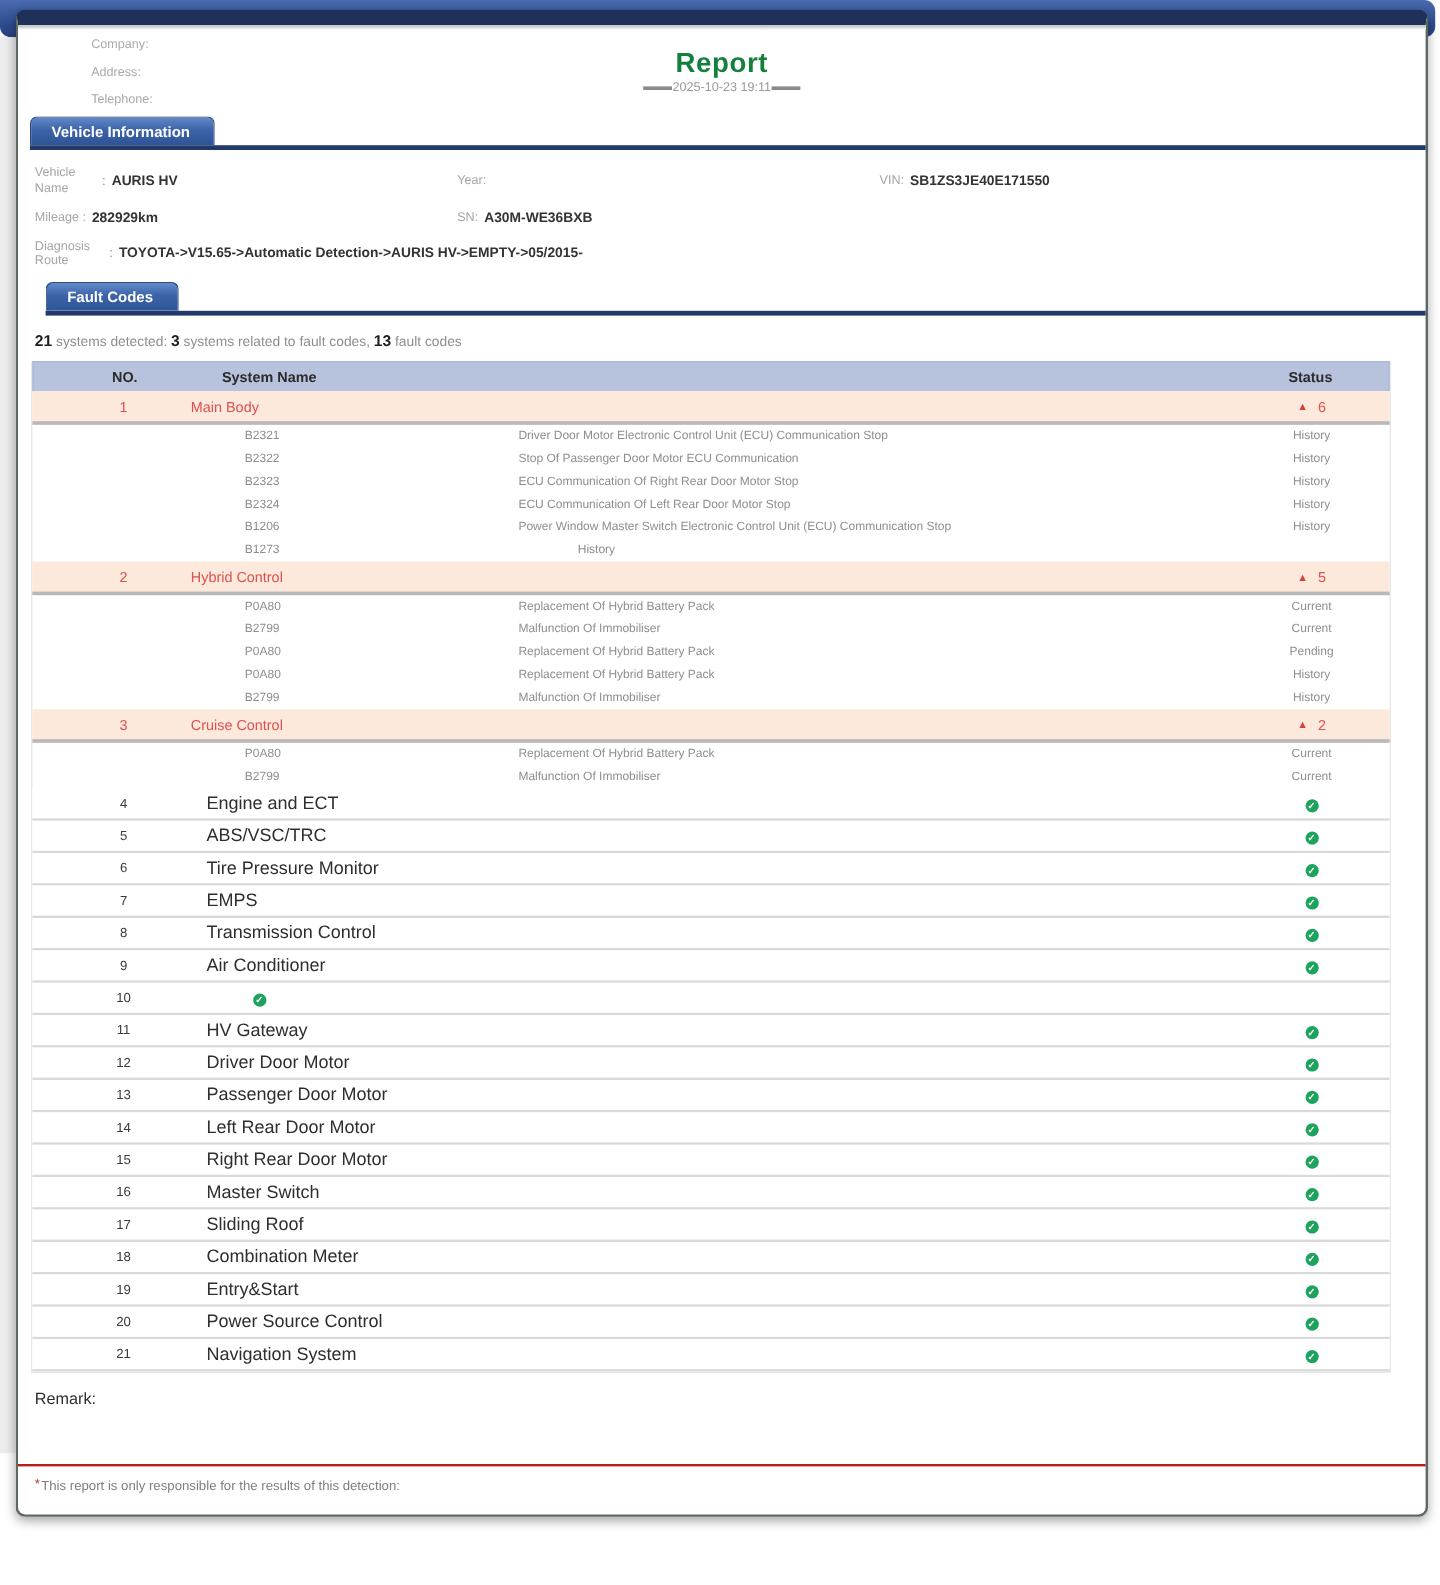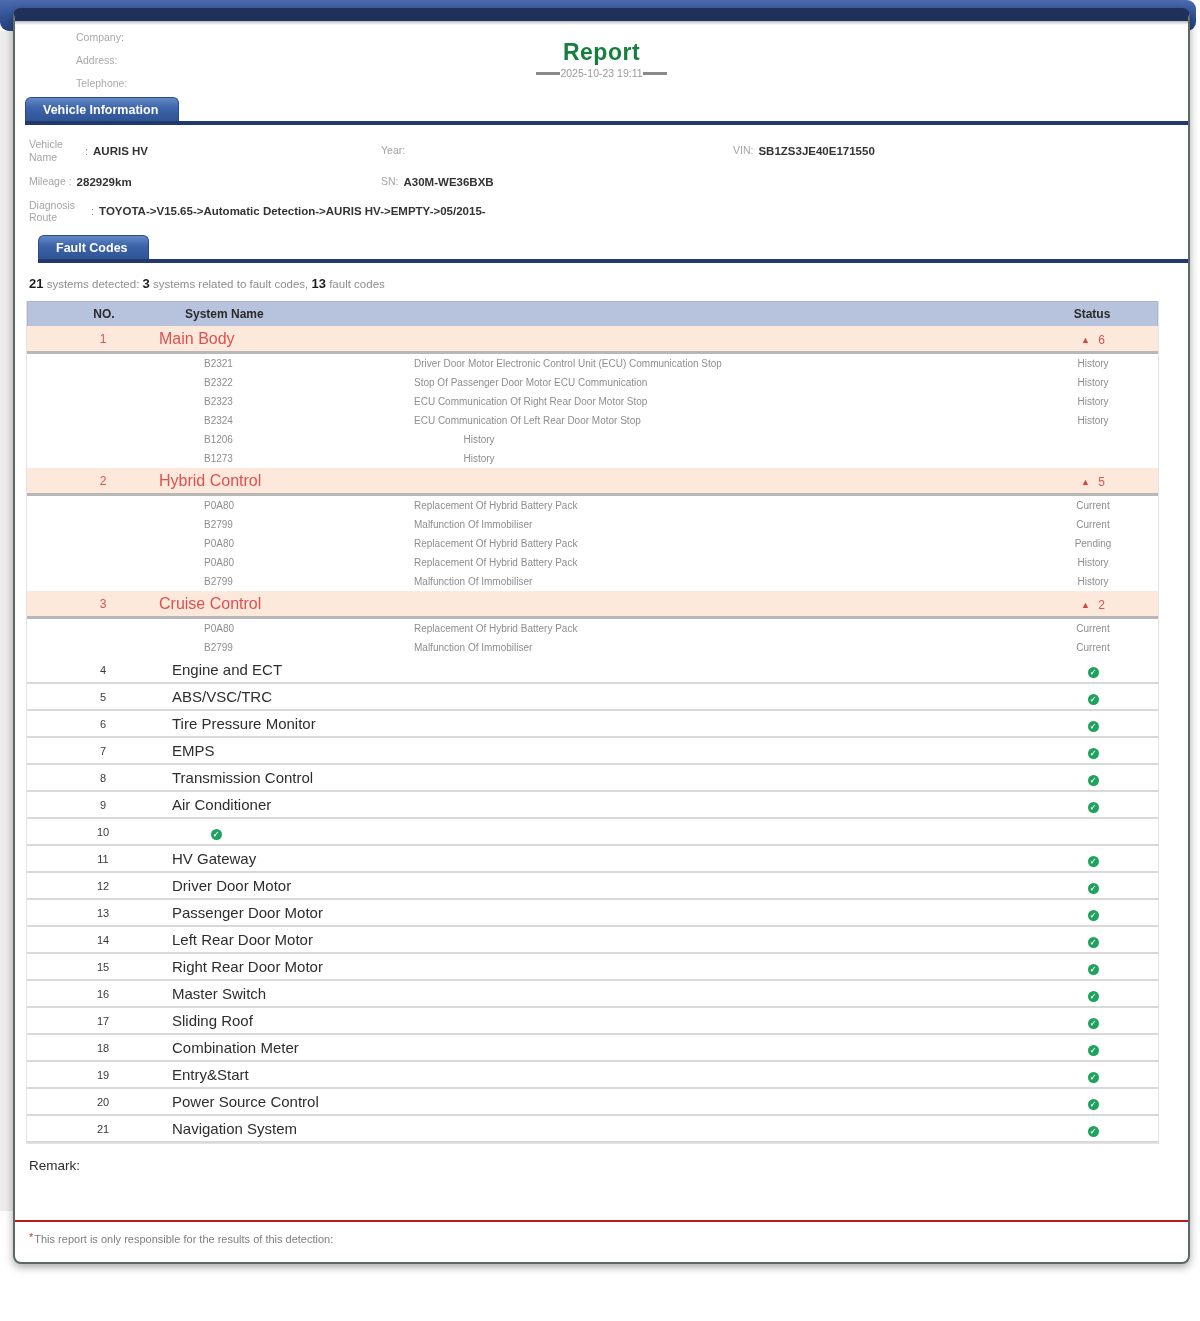--- a/index.html
+++ b/index.html
@@ -69,27 +69,27 @@
   .thead {
     height:25px; background:#b7c3dc; font-weight:bold; font-size:12px; color:#2b2b2b;
     border:1px solid #a9b6d2; border-bottom:none;
   }
   .c-no { width:96px; text-align:center; flex:none; }
   .c-name { flex:1; padding-left:33px; }
   .c-status { width:130px; text-align:center; flex:none; }
 
   .section-row { height:28px; background:#fce9dc; border-bottom:3px solid #b8b8b8; }
   .section-row .c-no { font-size:12px; color:#dd5050; }
-  .section-row .c-name { font-size:16px; color:#dd5050; padding-left:8px; }
+  .section-row .c-name { font-size:12px; color:#dd5050; padding-left:8px; }
   .warn-ic { color:#d6423a; font-size:9px; margin-right:5px; vertical-align:1px; }
   .warn-count { color:#d9534f; font-size:12px; }
 
   .code-row { height:19px; font-size:10px; color:#8e8e8e; }
   .code-row .cc-spacer { width:149px; flex:none; }
-  .code-row .cc-code { width:210px; flex:none; }
+  .code-row .cc-code { width:228px; flex:none; }
   .code-row .cc-desc { flex:1; }
   .code-row .cc-status { width:130px; text-align:center; flex:none; }
 
   .ok-row { height:27px; border-bottom:2px solid #d9d9d9; background:#fff; }
   .ok-row .c-no { font-size:11px; color:#3a3a3a; }
   .ok-row .c-name { font-size:15px; color:#2e2e2e; padding-left:21px; }
   .ok-ic {
     display:inline-flex; width:11px; height:11px; border-radius:50%;
     background:#1ea35e; color:#fff; font-size:8px; line-height:11px;
     align-items:center; justify-content:center; font-weight:bold;
@@ -203,20 +203,21 @@
           </div>
           <div class="trow code-row">
             <div class="cc-spacer"></div>
             <div class="cc-code">B2324</div>
             <div class="cc-desc">ECU Communication Of Left Rear Door Motor Stop</div>
             <div class="cc-status">History</div>
           </div>
           <div class="trow code-row">
             <div class="cc-spacer"></div>
             <div class="cc-code">B1206</div>
+            <div class="cc-desc">Power Window Master Switch Electronic Control Unit (ECU) Communication Stop</div>
             <div class="cc-status">History</div>
           </div>
           <div class="trow code-row">
             <div class="cc-spacer"></div>
             <div class="cc-code">B1273</div>
             <div class="cc-status">History</div>
           </div>
           <div class="trow section-row">
             <div class="c-no">2</div>
             <div class="c-name">Hybrid Control</div>

